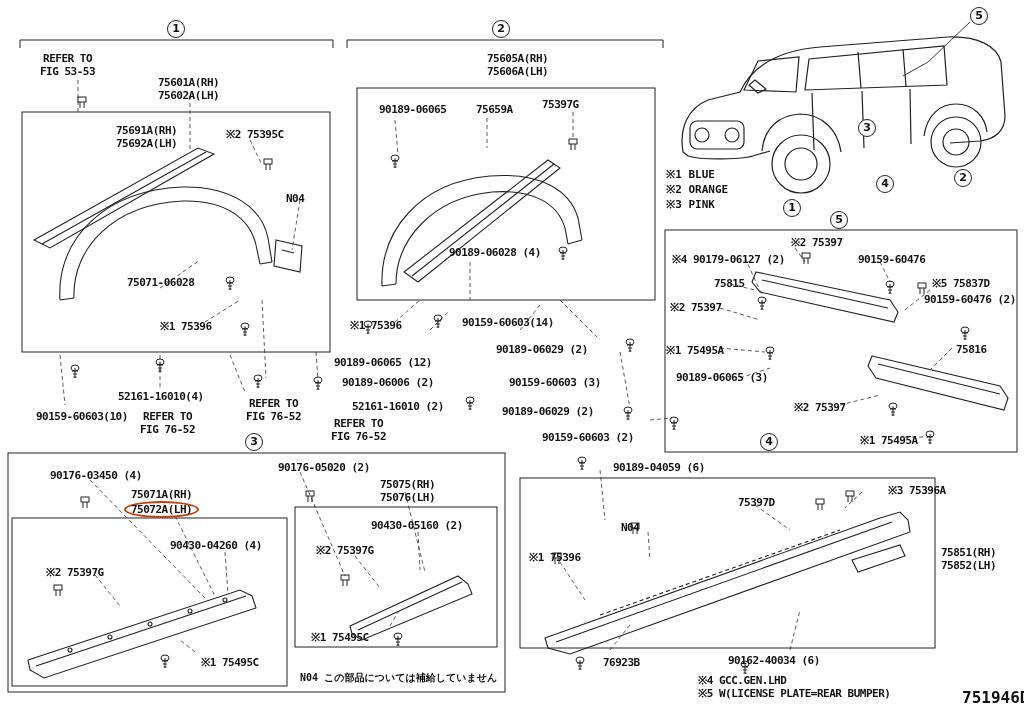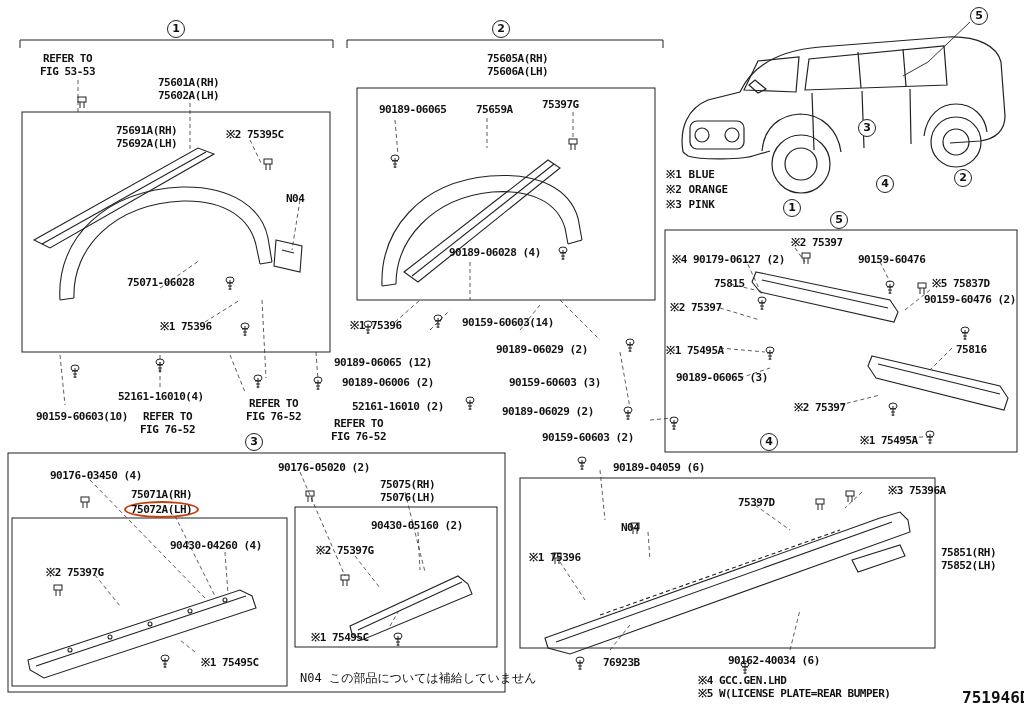--- a/index.html
+++ b/index.html
@@ -7,21 +7,21 @@
   #page{position:relative;width:1024px;height:707px;background:#ffffff;overflow:hidden;
         font-family:"DejaVu Sans Mono","Liberation Mono",monospace;}
   svg{position:absolute;left:0;top:0;}
   .lbl{position:absolute;font-weight:bold;font-size:11px;line-height:13px;color:#111;
        white-space:pre-line;letter-spacing:-0.5px;z-index:3;}
   .ctr{text-align:center;}
   .hl{border:2px solid #c2410c;border-radius:50%;padding:0 5px;margin-left:-7px;margin-top:-2px;}
   .marker{position:absolute;width:16px;height:16px;border:1.5px solid #222;border-radius:50%;
           text-align:center;line-height:16px;font-weight:bold;font-size:11px;color:#111;
           background:#fff;z-index:4;font-family:"DejaVu Sans",sans-serif;}
-  .note{position:absolute;font-weight:normal;font-size:12px;line-height:14px;color:#111;z-index:3;}
+  .note{position:absolute;font-weight:bold;font-size:10px;line-height:14px;color:#111;z-index:3;}
   .doc{position:absolute;font-weight:bold;font-size:16px;color:#111;z-index:3;}
   .legend{position:absolute;font-weight:bold;font-size:11px;color:#111;z-index:3;}
 </style>
 </head>
 <body>
 
 <div id="page">
 
 <svg width="1024" height="707" viewBox="0 0 1024 707">
   <defs>

